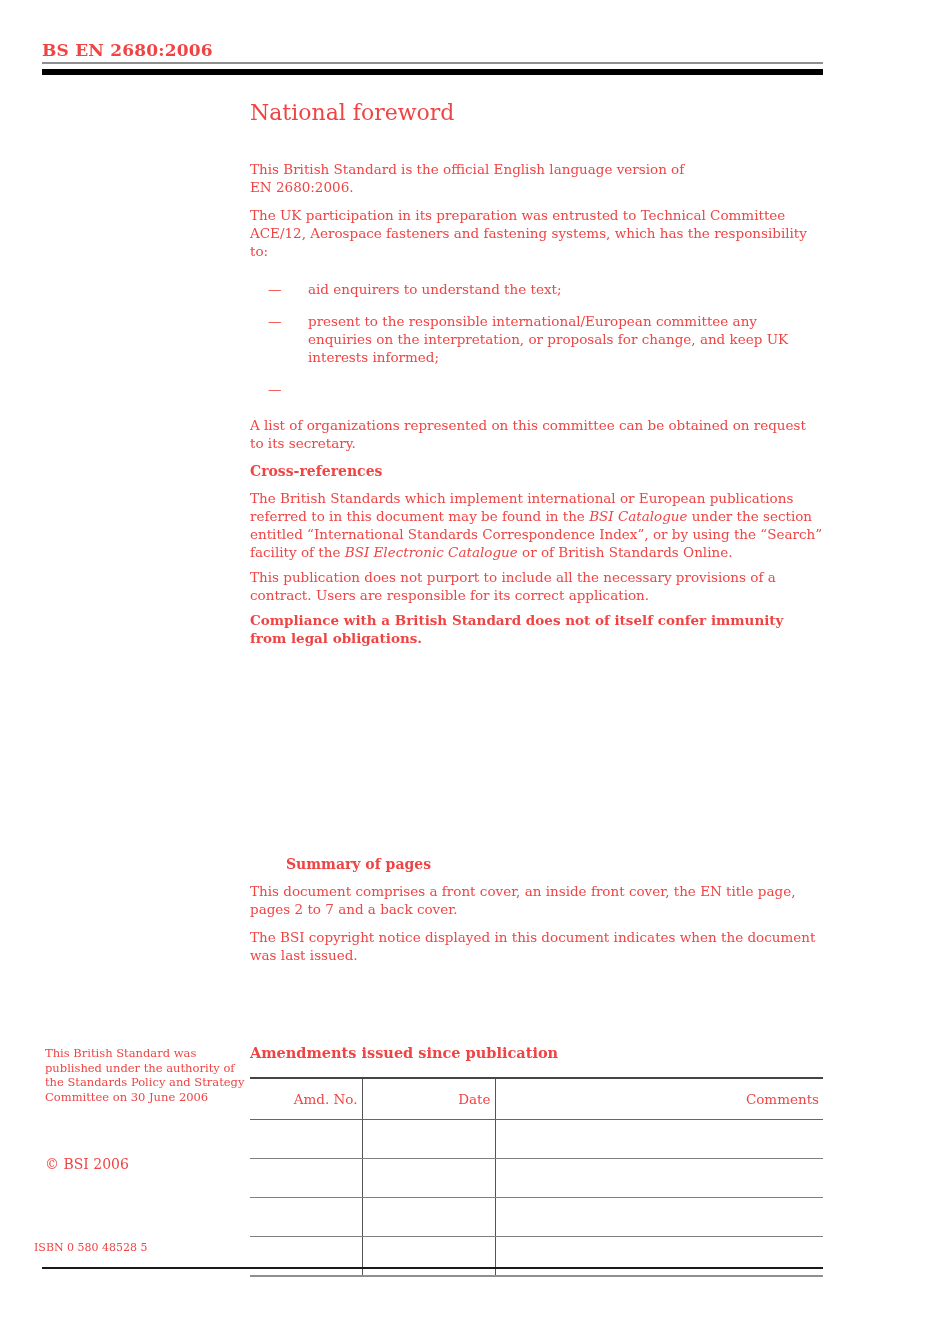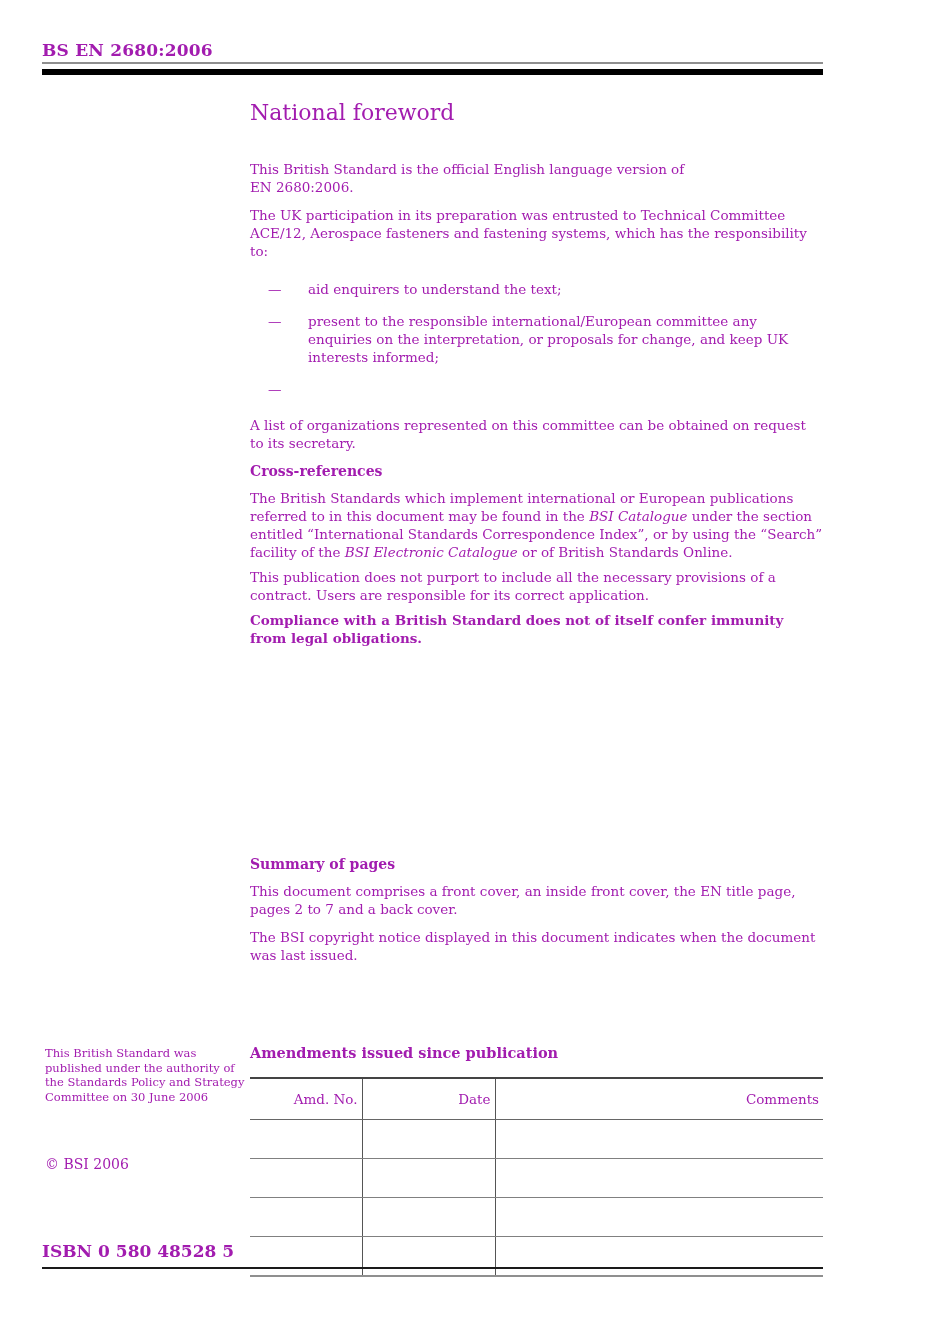--- a/index.html
+++ b/index.html
@@ -5,21 +5,21 @@
   html, body {
     margin: 0;
     padding: 0;
     background: #ffffff;
   }
   .page {
     position: relative;
     width: 950px;
     height: 1344px;
     background: #ffffff;
-    color: #a21caf;
+    color: #ef4444;
     font-family: "DejaVu Serif", "Liberation Serif", serif;
     overflow: hidden;
   }
 
   
   .doc-number {
     position: absolute;
     left: 42px;
     top: 40px;
     font-size: 17px;
@@ -68,20 +68,21 @@
     flex: 1 1 auto;
   }
   .main h3 {
     margin: 0 0 8px 0;
     font-size: 14px;
     line-height: 19px;
     font-weight: bold;
   }
   .main h3.summary {
     margin-top: 208px;
+    margin-left: 36px;
   }
   .main p.bold { font-weight: bold; }
   .main p.tight5 { margin-bottom: 7px; }
   .main i { font-style: italic; }
 
   
   .pub-note {
     position: absolute;
     left: 45px;
     top: 1046px;
@@ -90,24 +91,24 @@
     line-height: 14.5px;
   }
   .copyright {
     position: absolute;
     left: 45px;
     top: 1156px;
     font-size: 14px;
   }
   .isbn {
     position: absolute;
-    left: 42px;
+    left: 34px;
     top: 1241px;
-    font-size: 17px;
-    font-weight: bold;
+    font-size: 11px;
+    font-weight: normal;
   }
   .amendments {
     position: absolute;
     left: 250px;
     top: 1044px;
     width: 573px;
   }
   .amendments-title {
     font-size: 14.5px;
     font-weight: bold;

